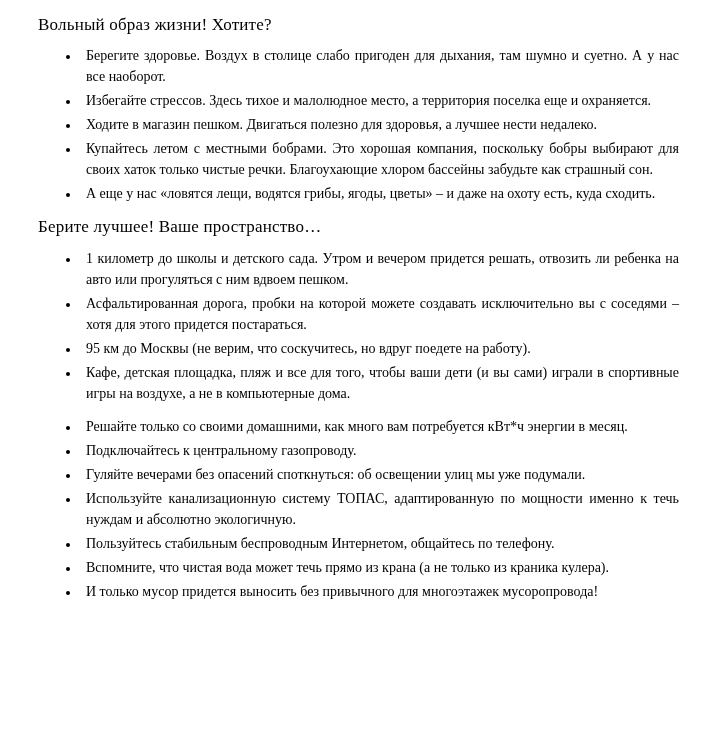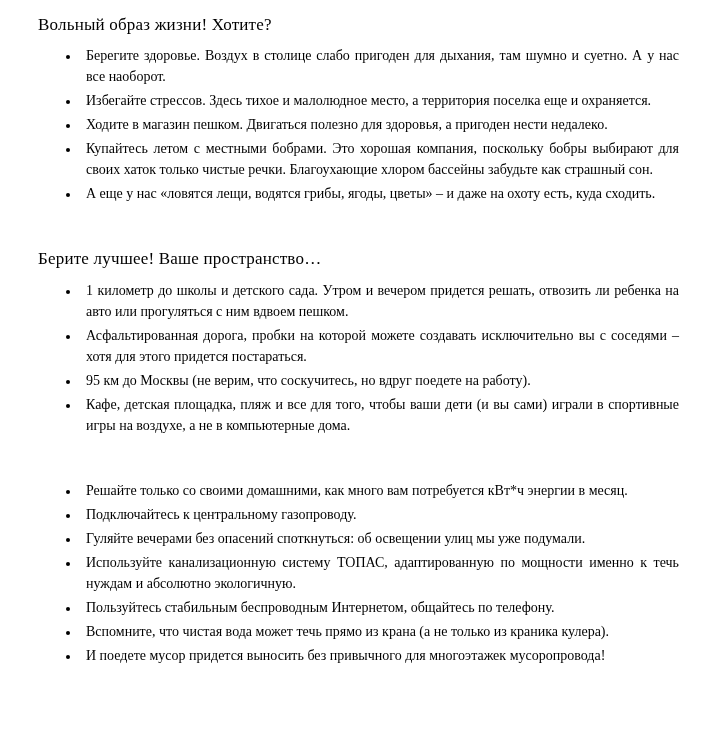--- a/index.html
+++ b/index.html
@@ -15,21 +15,21 @@
   }
   .page {
     box-sizing: border-box;
     width: 703px;
     padding: 14px 24px 24px 38px;
   }
   .section {
     margin: 0;
   }
   .section + .section {
-    margin-top: 44px;
+    margin-top: 12px;
   }
   .section-heading {
     font-size: 17px;
     font-weight: 400;
     margin: 0 0 10px 0;
     line-height: 1.25;
     letter-spacing: 0.2px;
   }
   ul.bullets {
     margin: 0;
@@ -51,21 +51,21 @@
 </head>
 <body>
 
 <div class="page">
 
   <div class="section">
     <h1 class="section-heading">Вольный образ жизни! Хотите?</h1>
     <ul class="bullets">
       <li>Берегите здоровье. Воздух в столице слабо пригоден для дыхания, там шумно и суетно. А у нас все наоборот.</li>
       <li>Избегайте стрессов. Здесь тихое и малолюдное место, а территория поселка еще и охраняется.</li>
-      <li>Ходите в магазин пешком. Двигаться полезно для здоровья, а пригоден нести недалеко.</li>
+      <li>Ходите в магазин пешком. Двигаться полезно для здоровья, а лучшее нести недалеко.</li>
       <li>Купайтесь летом с местными бобрами. Это хорошая компания, поскольку бобры выбирают для своих хаток только чистые речки. Благоухающие хлором бассейны забудьте как страшный сон.</li>
       <li>А еще у нас «ловятся лещи, водятся грибы, ягоды, цветы» – и даже на охоту есть, куда сходить.</li>
     </ul>
   </div>
 
   <div class="section">
     <h1 class="section-heading">Берите лучшее! Ваше пространство…</h1>
     <ul class="bullets">
       <li>1 километр до школы и детского сада. Утром и вечером придется решать, отвозить ли ребенка на авто или прогуляться с ним вдвоем пешком.</li>
       <li>Асфальтированная дорога, пробки на которой можете создавать исключительно вы с соседями – хотя для этого придется постараться.</li>
@@ -75,17 +75,17 @@
   </div>
 
   <div class="section">
     <ul class="bullets">
       <li>Решайте только со своими домашними, как много вам потребуется кВт*ч энергии в месяц.</li>
       <li>Подключайтесь к центральному газопроводу.</li>
       <li>Гуляйте вечерами без опасений споткнуться: об освещении улиц мы уже подумали.</li>
       <li>Используйте канализационную систему ТОПАС, адаптированную по мощности именно к течь нуждам и абсолютно экологичную.</li>
       <li>Пользуйтесь стабильным беспроводным Интернетом, общайтесь по телефону.</li>
       <li>Вспомните, что чистая вода может течь прямо из крана (а не только из краника кулера).</li>
-      <li>И поедете мусор придется выносить без привычного для многоэтажек мусоропровода!</li>
+      <li>И только мусор придется выносить без привычного для многоэтажек мусоропровода!</li>
     </ul>
   </div>
 
 </div>
 
 </body></html>

